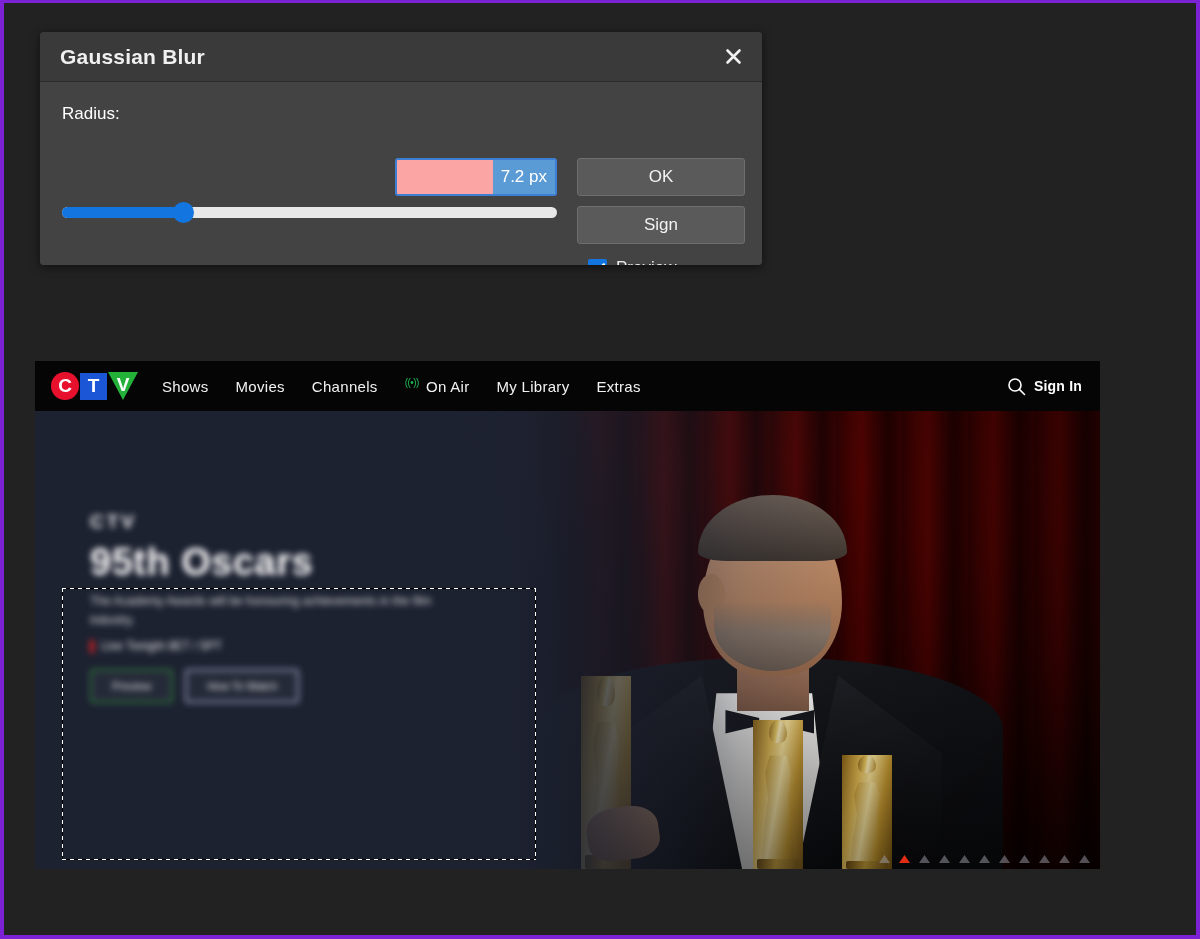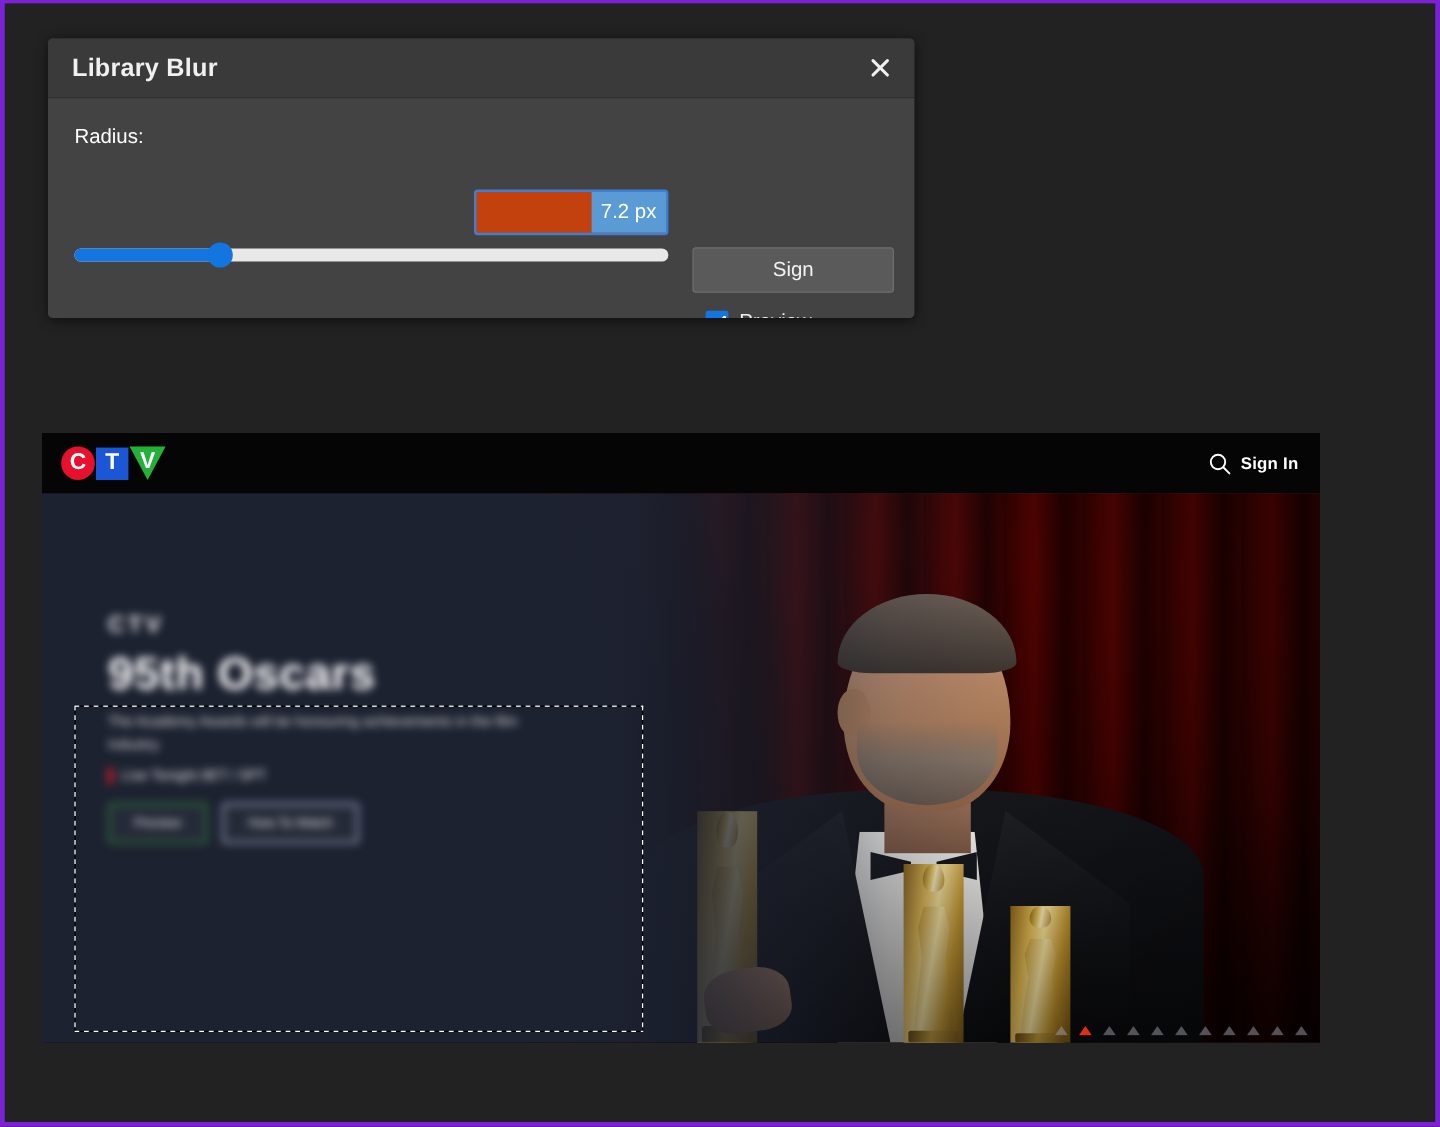--- a/index.html
+++ b/index.html
@@ -85,21 +85,21 @@
     color: #ffffff;
     font-size: 17px;
   }
 
   .radius-field {
     position: absolute;
     left: 355px;
     top: 76px;
     width: 162px;
     height: 38px;
-    background: #c2410c;
+    background: #fca5a5;
     border: 2px solid #3d7fd4;
     border-radius: 3px;
     display: flex;
     align-items: center;
     justify-content: flex-end;
     padding-right: 0;
     overflow: hidden;
     cursor: text;
   }
 
@@ -555,21 +555,21 @@
   .cdot.active { background: #e22d14; }
 </style>
 </head>
 <body>
 
 <div class="page-canvas">
 
   <div class="dialog">
 
     <div class="dialog-titlebar">
-      <span class="dialog-title">Library Blur</span>
+      <span class="dialog-title">Gaussian Blur</span>
       <span class="dialog-close">
         <svg width="19" height="19" viewBox="0 0 19 19" aria-hidden="true">
           <path d="M3.5 3.5 L15.5 15.5 M15.5 3.5 L3.5 15.5" stroke="#f0f0f0" stroke-width="2.6" stroke-linecap="round" fill="none"></path>
         </svg>
       </span>
     </div>
 
     <div class="dialog-body">
 
       <span class="radius-label">Radius:</span>
@@ -577,20 +577,21 @@
       <div class="radius-field">
         <span class="radius-value">7.2 px</span>
       </div>
 
       <div class="slider-wrap">
         <div class="slider-track"></div>
         <div class="slider-fill" style="width: 24.5%;"></div>
         <div class="slider-thumb" style="left: 24.5%;"></div>
       </div>
 
+      <button class="btn btn-ok">OK</button>
       <button class="btn btn-reset">Sign</button>
 
       <div class="preview-row">
         <span class="checkbox">
           <svg width="14" height="11" viewBox="0 0 14 11" aria-hidden="true">
             <path d="M1.2 5.6 L5 9.4 L12.8 1.4" stroke="#ffffff" stroke-width="2.4" fill="none" stroke-linecap="round" stroke-linejoin="round"></path>
           </svg>
         </span>
         <span class="preview-label">Preview</span>
       </div>
@@ -604,20 +605,31 @@
 
       <div class="ctv-logo">
         <span class="logo-c">C</span>
         <span class="logo-t">T</span>
         <span class="logo-v">
           <span class="tri"></span>
           <span class="vtxt">V</span>
         </span>
       </div>
 
+      <div class="nav-links">
+        <span class="nav-link">Shows</span>
+        <span class="nav-link">Movies</span>
+        <span class="nav-link">Channels</span>
+        <span class="nav-link">
+          <span class="onair-icon">((•))</span>
+          <span>On Air</span>
+        </span>
+        <span class="nav-link">My Library</span>
+        <span class="nav-link">Extras</span>
+      </div>
 
       <div class="nav-right">
         <span class="search-icon">
           <svg width="19" height="19" viewBox="0 0 19 19" aria-hidden="true">
             <circle cx="8" cy="8" r="6" stroke="#ffffff" stroke-width="1.6" fill="none"></circle>
             <path d="M12.4 12.4 L17.5 17.5" stroke="#ffffff" stroke-width="1.6" stroke-linecap="round"></path>
           </svg>
         </span>
         <span class="signin">Sign In</span>
       </div>

